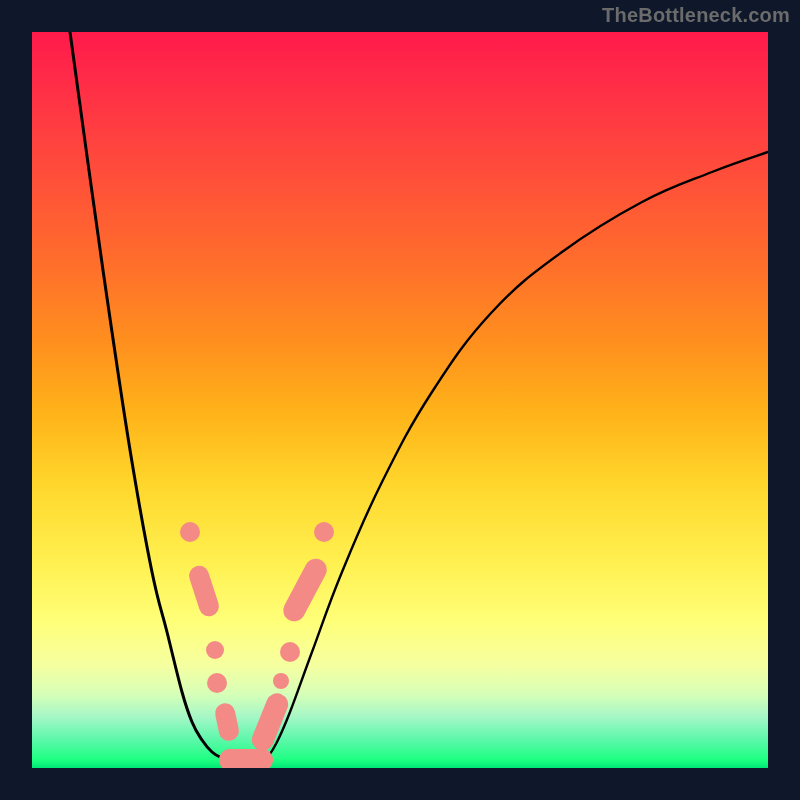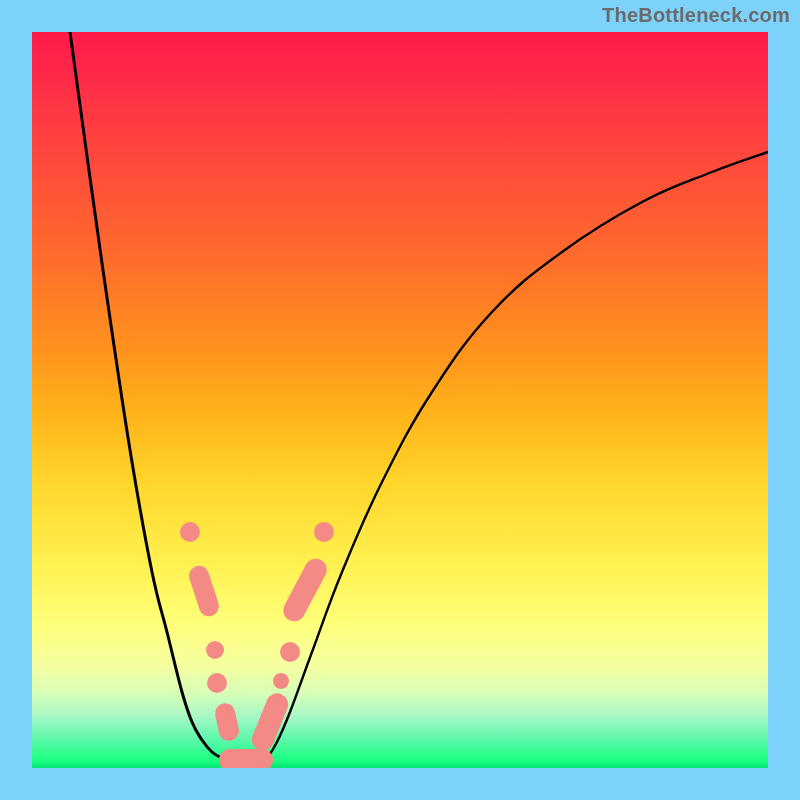--- a/index.html
+++ b/index.html
@@ -9,21 +9,21 @@
     height: 800px;
     background: #000;
     overflow: hidden;
   }
   .frame {
     position: absolute;
     top: 0;
     left: 0;
     width: 800px;
     height: 800px;
-    background: #7dd3fc;
+    background: #0f172a;
   }
   .plot-area {
     position: absolute;
     top: 32px;
     left: 32px;
     width: 736px;
     height: 736px;
     overflow: hidden;
   }
   .gradient {

